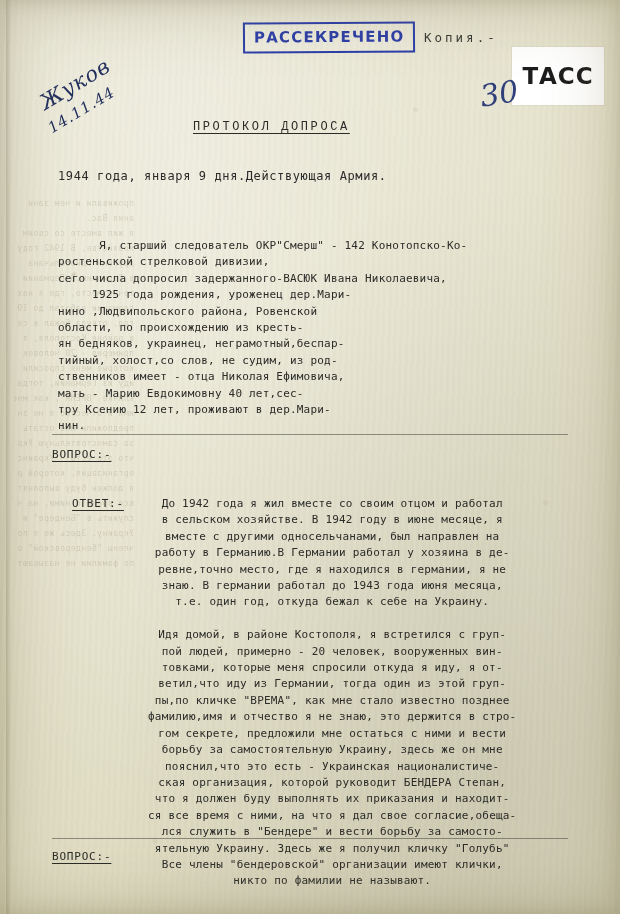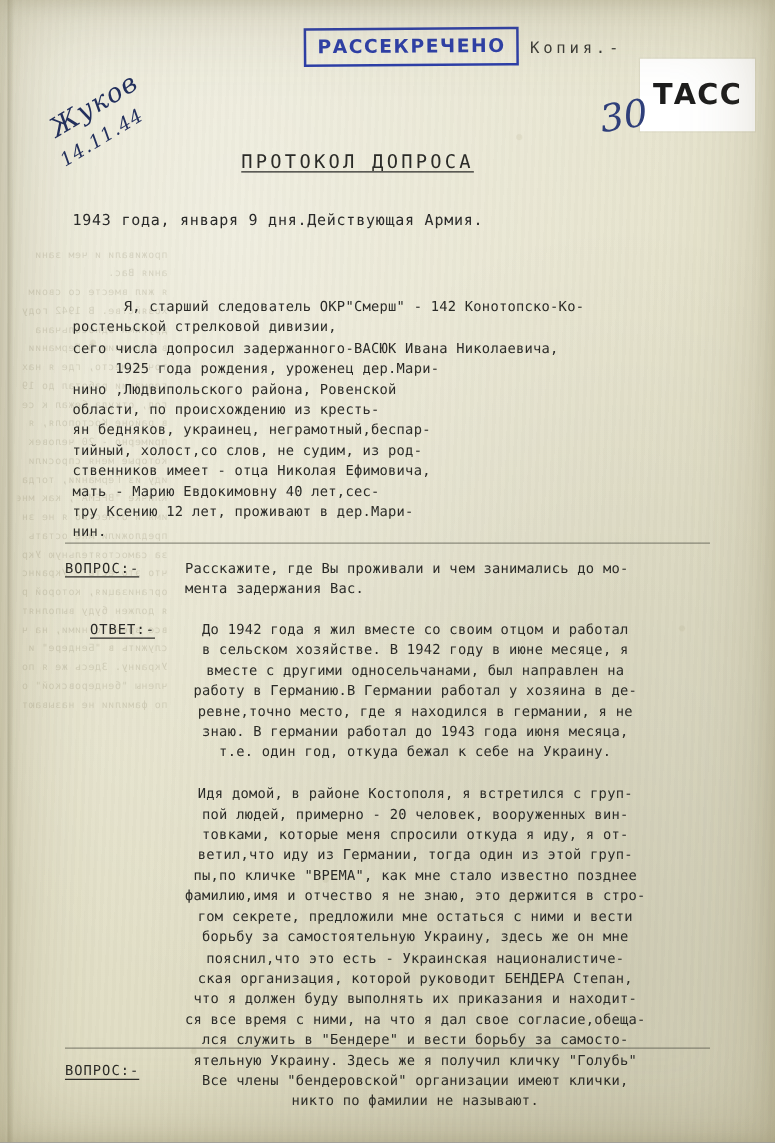--- a/index.html
+++ b/index.html
@@ -139,25 +139,26 @@
     font-size: 11px;
     line-height: 16.4px;
     color: #2b2b28;
     letter-spacing: .2px;
     white-space: pre;
   }
   .title {
     position: absolute;
     left: 193px;
     top: 120px;
-    font-size: 15px;
+    font-size: 12px;
     letter-spacing: 2.6px;
     color: #2b2b28;
     text-decoration: underline;
     text-underline-offset: 3px;
+    font-family: Liberation Mono, monospace;
   }
   .dateline {
     position: absolute;
     left: 58px;
     top: 169px;
     font-size: 12px;
     letter-spacing: .6px;
   }
   .dateline .right { }
 
@@ -234,41 +235,39 @@
     <span>ТАСС</span>
   </div>
 
   <div class="hw hw-sign">Жуков</div>
   <div class="hw hw-date">14.11.44</div>
   <div class="hw hw-30">30</div>
 
   <div class="title">ПРОТОКОЛ ДОПРОСА</div>
 
   <div class="dateline">
-    <span>1943 года, января 9 дня.</span><span class="right">Действующая Армия.</span>
+    <span>1944 года, января 9 дня.</span><span class="right">Действующая Армия.</span>
   </div>
 
   <div class="typed block-intro">      Я, старший следователь ОКР"Смерш" - 142 Конотопско-Ко-
 ростеньской стрелковой дивизии,
 сего числа допросил задержанного-ВАСЮК Ивана Николаевича,
      1925 года рождения, уроженец дер.Мари-
 нино ,Людвипольского района, Ровенской
 области, по происхождению из кресть-
 ян бедняков, украинец, неграмотный,беспар-
 тийный, холост,со слов, не судим, из род-
 ственников имеет - отца Николая Ефимовича,
 мать - Марию Евдокимовну 40 лет,сес-
 тру Ксению 12 лет, проживают в дер.Мари-
 нин.</div>
 
   <div class="rule r1"></div>
 
   <div class="typed q1-label lbl">ВОПРОС:-</div>
-  <div class="typed q1-text">Расскажите, где Вы проживали и чем занимались до мо-
-мента задержания Вас.</div>
 
   <div class="typed a1-label lbl">ОТВЕТ:-</div>
   <div class="typed a1-text">До 1942 года я жил вместе со своим отцом и работал
 в сельском хозяйстве. В 1942 году в июне месяце, я
 вместе с другими односельчанами, был направлен на
 работу в Германию.В Германии работал у хозяина в де-
 ревне,точно место, где я находился в германии, я не
 знаю. В германии работал до 1943 года июня месяца,
 т.е. один год, откуда бежал к себе на Украину.
 

